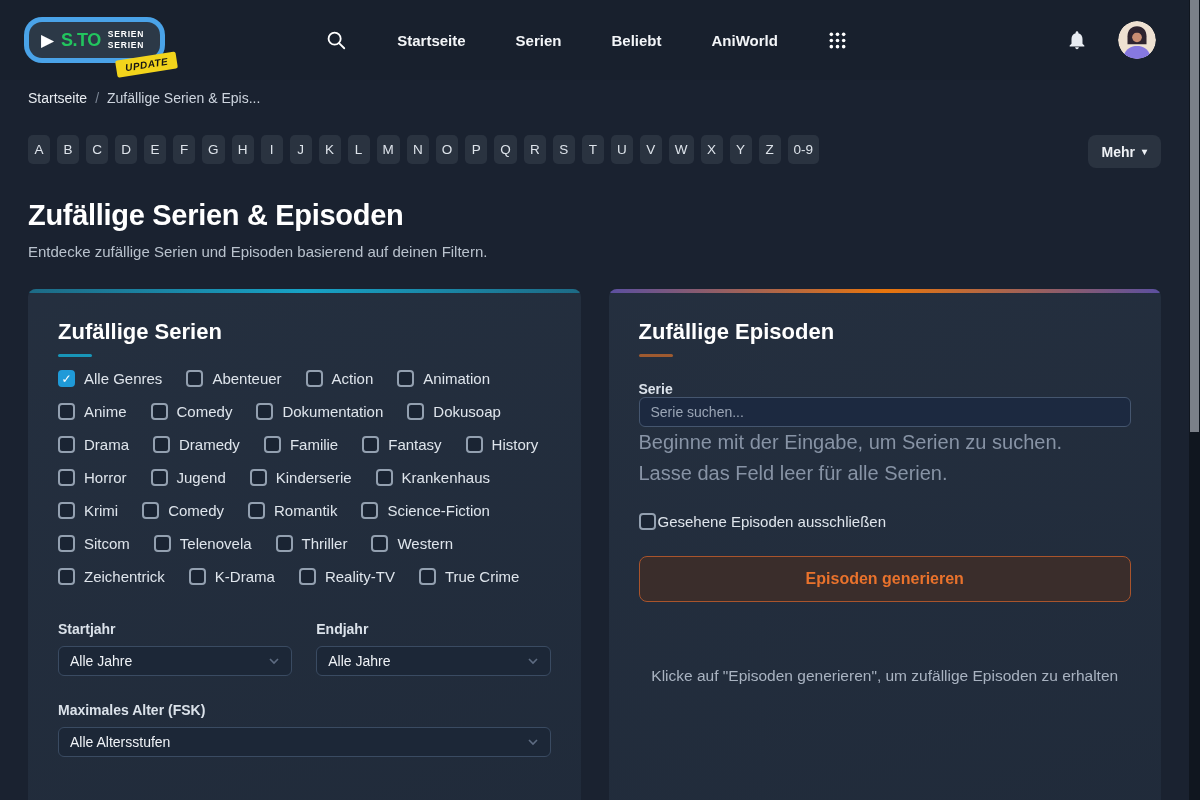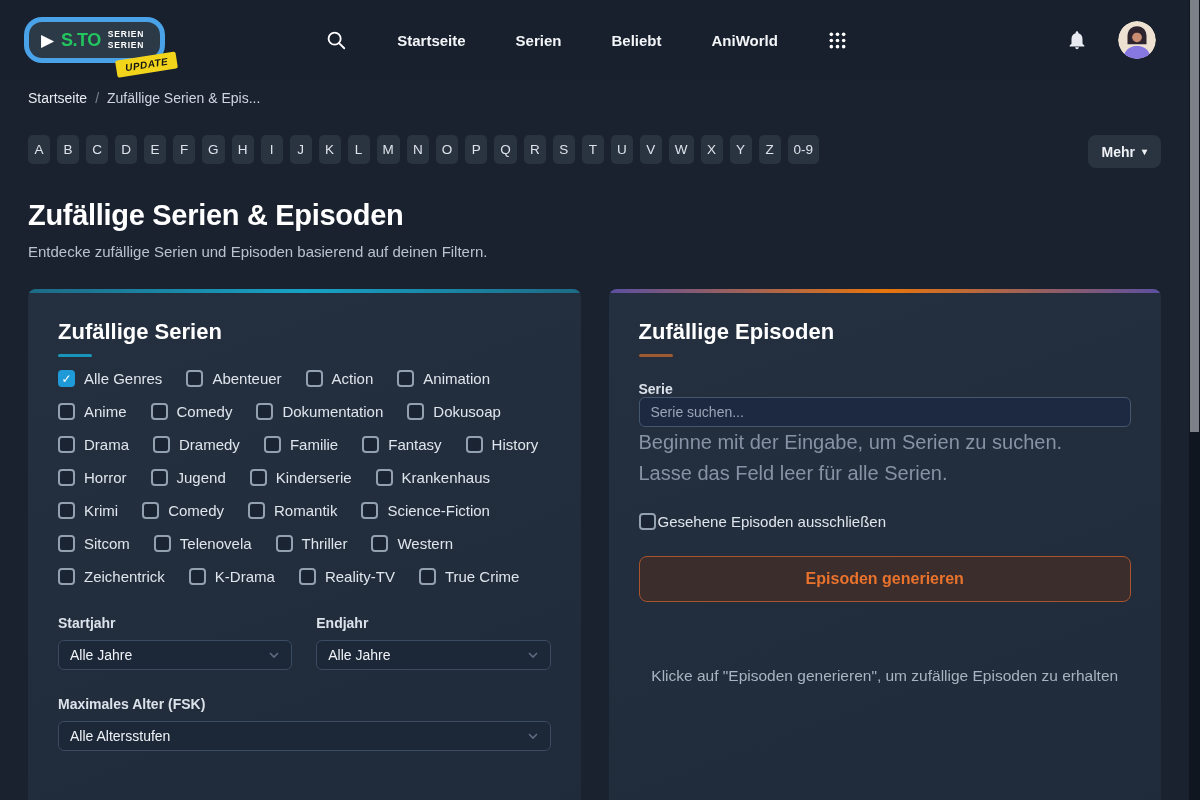--- a/index.html
+++ b/index.html
@@ -90,21 +90,21 @@
   .genre-item{display:flex;align-items:center;gap:9px;cursor:pointer;}
   .cb{
     width:17px;height:17px;border:2px solid #93a0b0;border-radius:4px;
     background:#1a2433;flex:0 0 auto;display:flex;align-items:center;justify-content:center;
     color:#fff;font-size:12px;line-height:1;
   }
   .cb.checked{background:var(--checkbox-checked);border-color:var(--checkbox-checked);}
   .genre-label,.cb-label{font-size:15px;color:#dfe5ec;}
   
   .years-grid{margin-top:30px;display:grid;grid-template-columns:1fr 1fr;column-gap:24px;}
-  .years-grid .field-label{margin-top:0;}
+  .years-grid .field-label{margin-top:6px;}
   .select{
     margin-top:9px;height:30px;background:#1c2737;border:1px solid #3a4b62;border-radius:6px;
     display:flex;align-items:center;justify-content:space-between;padding:0 11px;cursor:pointer;
   }
   .select-value{font-size:14px;color:#f0f3f7;}
   .fsk-block{margin-top:26px;}
   
   .search-input{
     width:100%;height:30px;background:#1c2940;border:1px solid #45566f;
     border-radius:6px;padding:0 11px;font-size:14px;color:#eef2f7;font-family:inherit;outline:none;

